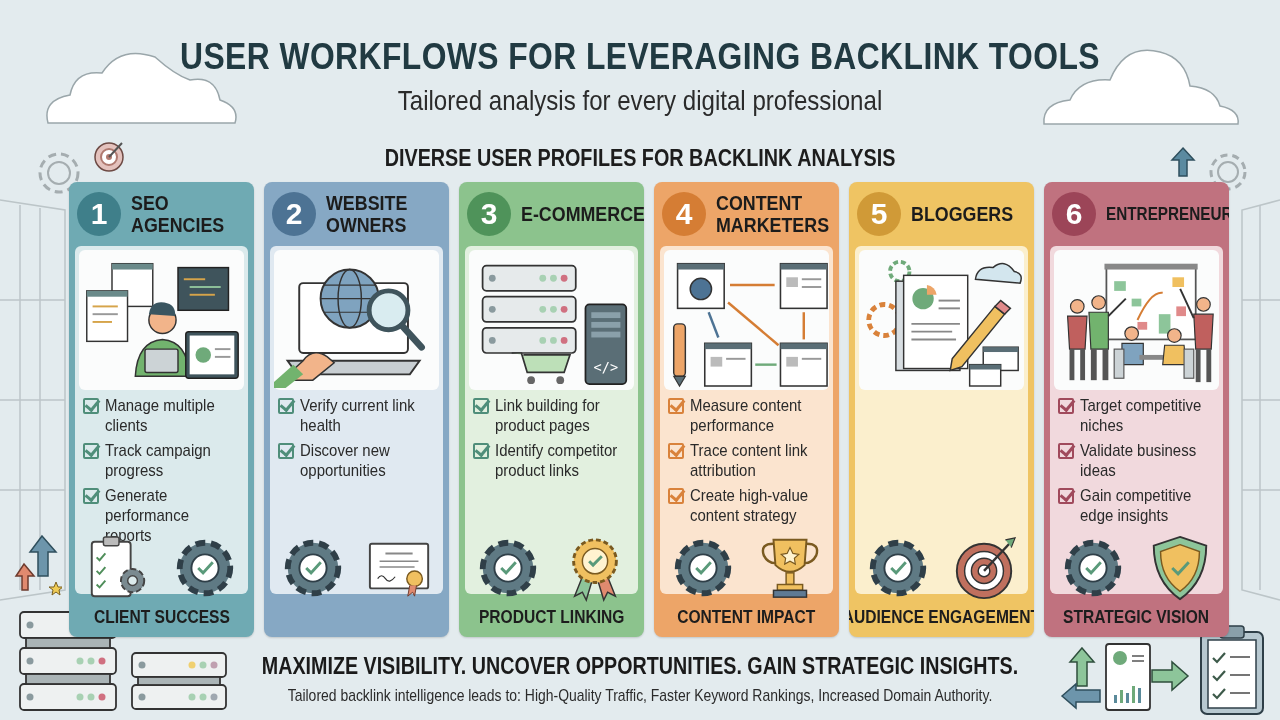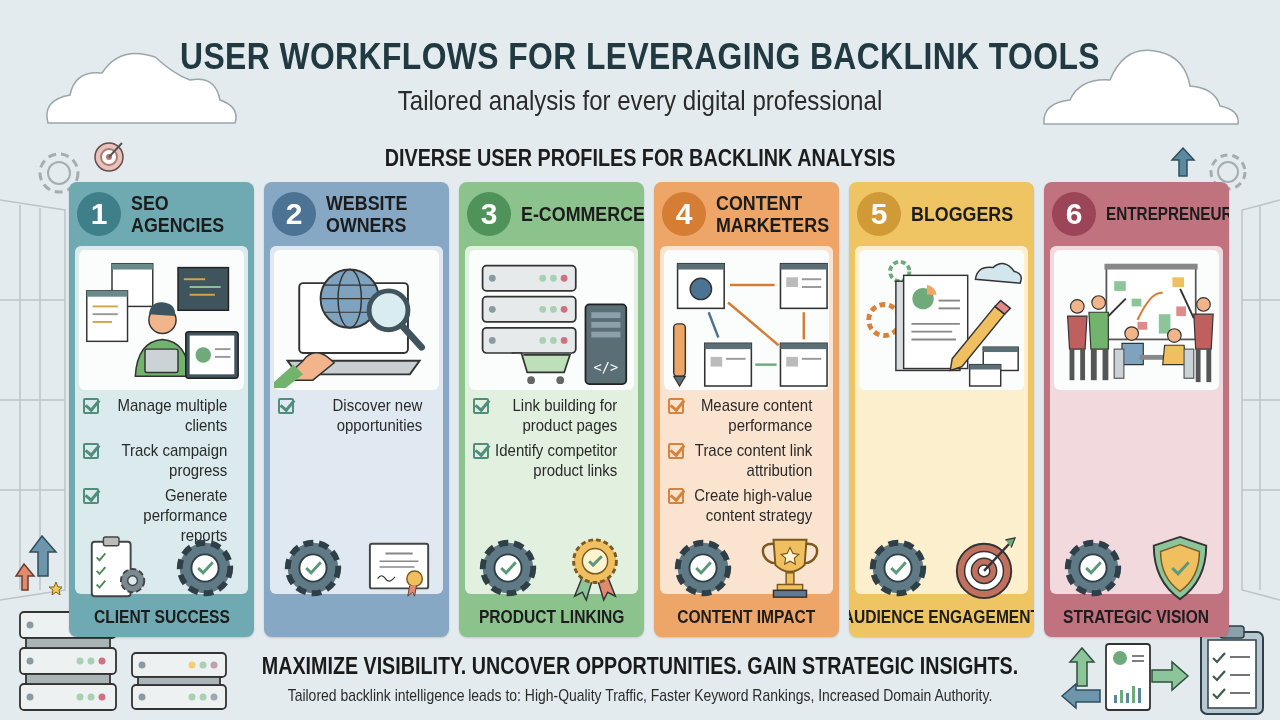--- a/index.html
+++ b/index.html
@@ -60,21 +60,21 @@
   .illus {
     position: absolute; left: 4px; right: 4px; top: 4px; height: 140px;
     background: #fbfcfc; border-radius: 6px;
   }
   .illus svg { width: 100%; height: 100%; }
   .bullets {
     position: absolute; left: 8px; right: 4px; top: 150px;
     list-style: none;
   }
   .bullets li {
-    display: flex; align-items: flex-start; margin-bottom: 5px; text-align: right;
+    display: flex; align-items: flex-start; margin-bottom: 5px;
   }
   .check {
     width: 16px; height: 16px; border: 2px solid #5a6a6a; border-radius: 2px;
     margin-right: 6px; margin-top: 2px; flex-shrink: 0; position: relative;
   }
   .check::after {
     content: ""; position: absolute; left: 3px; top: -3px;
     width: 6px; height: 11px; border-right: 3px solid; border-bottom: 3px solid;
     transform: rotate(40deg);
     border-color: inherit;
@@ -311,20 +311,24 @@
           <line x1="48" y1="48" x2="108" y2="48" stroke="#333" stroke-width="1.5"></line>
           <line x1="52" y1="34" x2="104" y2="34" stroke="#333" stroke-width="1.2"></line>
           <line x1="52" y1="62" x2="104" y2="62" stroke="#333" stroke-width="1.2"></line>
           <circle cx="118" cy="60" r="20" fill="#d9ecf0" stroke="#3f545c" stroke-width="5"></circle>
           <line x1="132" y1="76" x2="152" y2="98" stroke="#3f545c" stroke-width="7" stroke-linecap="round"></line>
           <path d="M8 132 L30 112 Q40 98 55 108 L62 114 L40 132 Z" fill="#f2b48a" stroke="#333" stroke-width="1.5"></path>
           <path d="M0 134 L20 116 L30 126 L12 140 L0 140 Z" fill="#72b36e"></path>
         </svg>
       </div>
       <ul class="bullets">
+        <li>
+            <span class="check" style="border-color:#4f8e7a"></span>
+            <span class="bullet-text">Verify current link health</span>
+          </li>
         <li>
             <span class="check" style="border-color:#4f8e7a"></span>
             <span class="bullet-text">Discover new opportunities</span>
           </li>
       </ul>
       <div class="icons-row">
         <svg viewBox="0 0 70 70">
           <circle cx="35" cy="35" r="26" fill="#5f7a84" stroke="#2f3f48" stroke-width="6" stroke-dasharray="10 6"></circle>
           <circle cx="35" cy="35" r="14" fill="#fff" stroke="#2f3f48" stroke-width="2"></circle>
           <path d="M28 35 l5 5 l10 -11" stroke="#5a9a7a" stroke-width="3" fill="none"></path>
@@ -573,20 +577,34 @@
           <circle cx="124" cy="86" r="7" fill="#f2b48a" stroke="#333" stroke-width="1.2"></circle>
           <path d="M114 96 L134 96 L136 116 L112 116 Z" fill="#f0c060" stroke="#333" stroke-width="1.2"></path>
           <rect x="134" y="100" width="10" height="30" fill="#ccd3d6" stroke="#555" stroke-width="1.2"></rect>
           <circle cx="154" cy="54" r="7" fill="#f2b48a" stroke="#333" stroke-width="1.2"></circle>
           <path d="M144 64 L164 64 L162 100 L146 100 Z" fill="#c0605e" stroke="#333" stroke-width="1.2"></path>
           <line x1="144" y1="68" x2="130" y2="38" stroke="#333" stroke-width="2"></line>
           <rect x="146" y="100" width="5" height="34" fill="#555"></rect>
             <rect x="157" y="100" width="5" height="34" fill="#555"></rect>
         </svg>
       </div>
+      <ul class="bullets">
+        <li>
+            <span class="check" style="border-color:#a04a5c"></span>
+            <span class="bullet-text">Target competitive niches</span>
+          </li>
+        <li>
+            <span class="check" style="border-color:#a04a5c"></span>
+            <span class="bullet-text">Validate business ideas</span>
+          </li>
+        <li>
+            <span class="check" style="border-color:#a04a5c"></span>
+            <span class="bullet-text">Gain competitive edge insights</span>
+          </li>
+      </ul>
       <div class="icons-row">
         <svg viewBox="0 0 70 70">
           <circle cx="35" cy="35" r="26" fill="#5f7a84" stroke="#2f3f48" stroke-width="6" stroke-dasharray="10 6"></circle>
           <circle cx="35" cy="35" r="14" fill="#fff" stroke="#2f3f48" stroke-width="2"></circle>
           <path d="M28 35 l5 5 l10 -11" stroke="#5a9a7a" stroke-width="3" fill="none"></path>
         </svg>
         <svg viewBox="0 0 70 70">
           <path d="M35 3 L62 12 Q62 48 35 67 Q8 48 8 12 Z" fill="#8dc59a" stroke="#333" stroke-width="2"></path>
           <path d="M35 11 L55 18 Q55 45 35 59 Q15 45 15 18 Z" fill="#f0c060" stroke="#7a5a20" stroke-width="1.5"></path>
           <path d="M27 35 l6 6 l11 -12" stroke="#5a9a7a" stroke-width="3" fill="none"></path>

